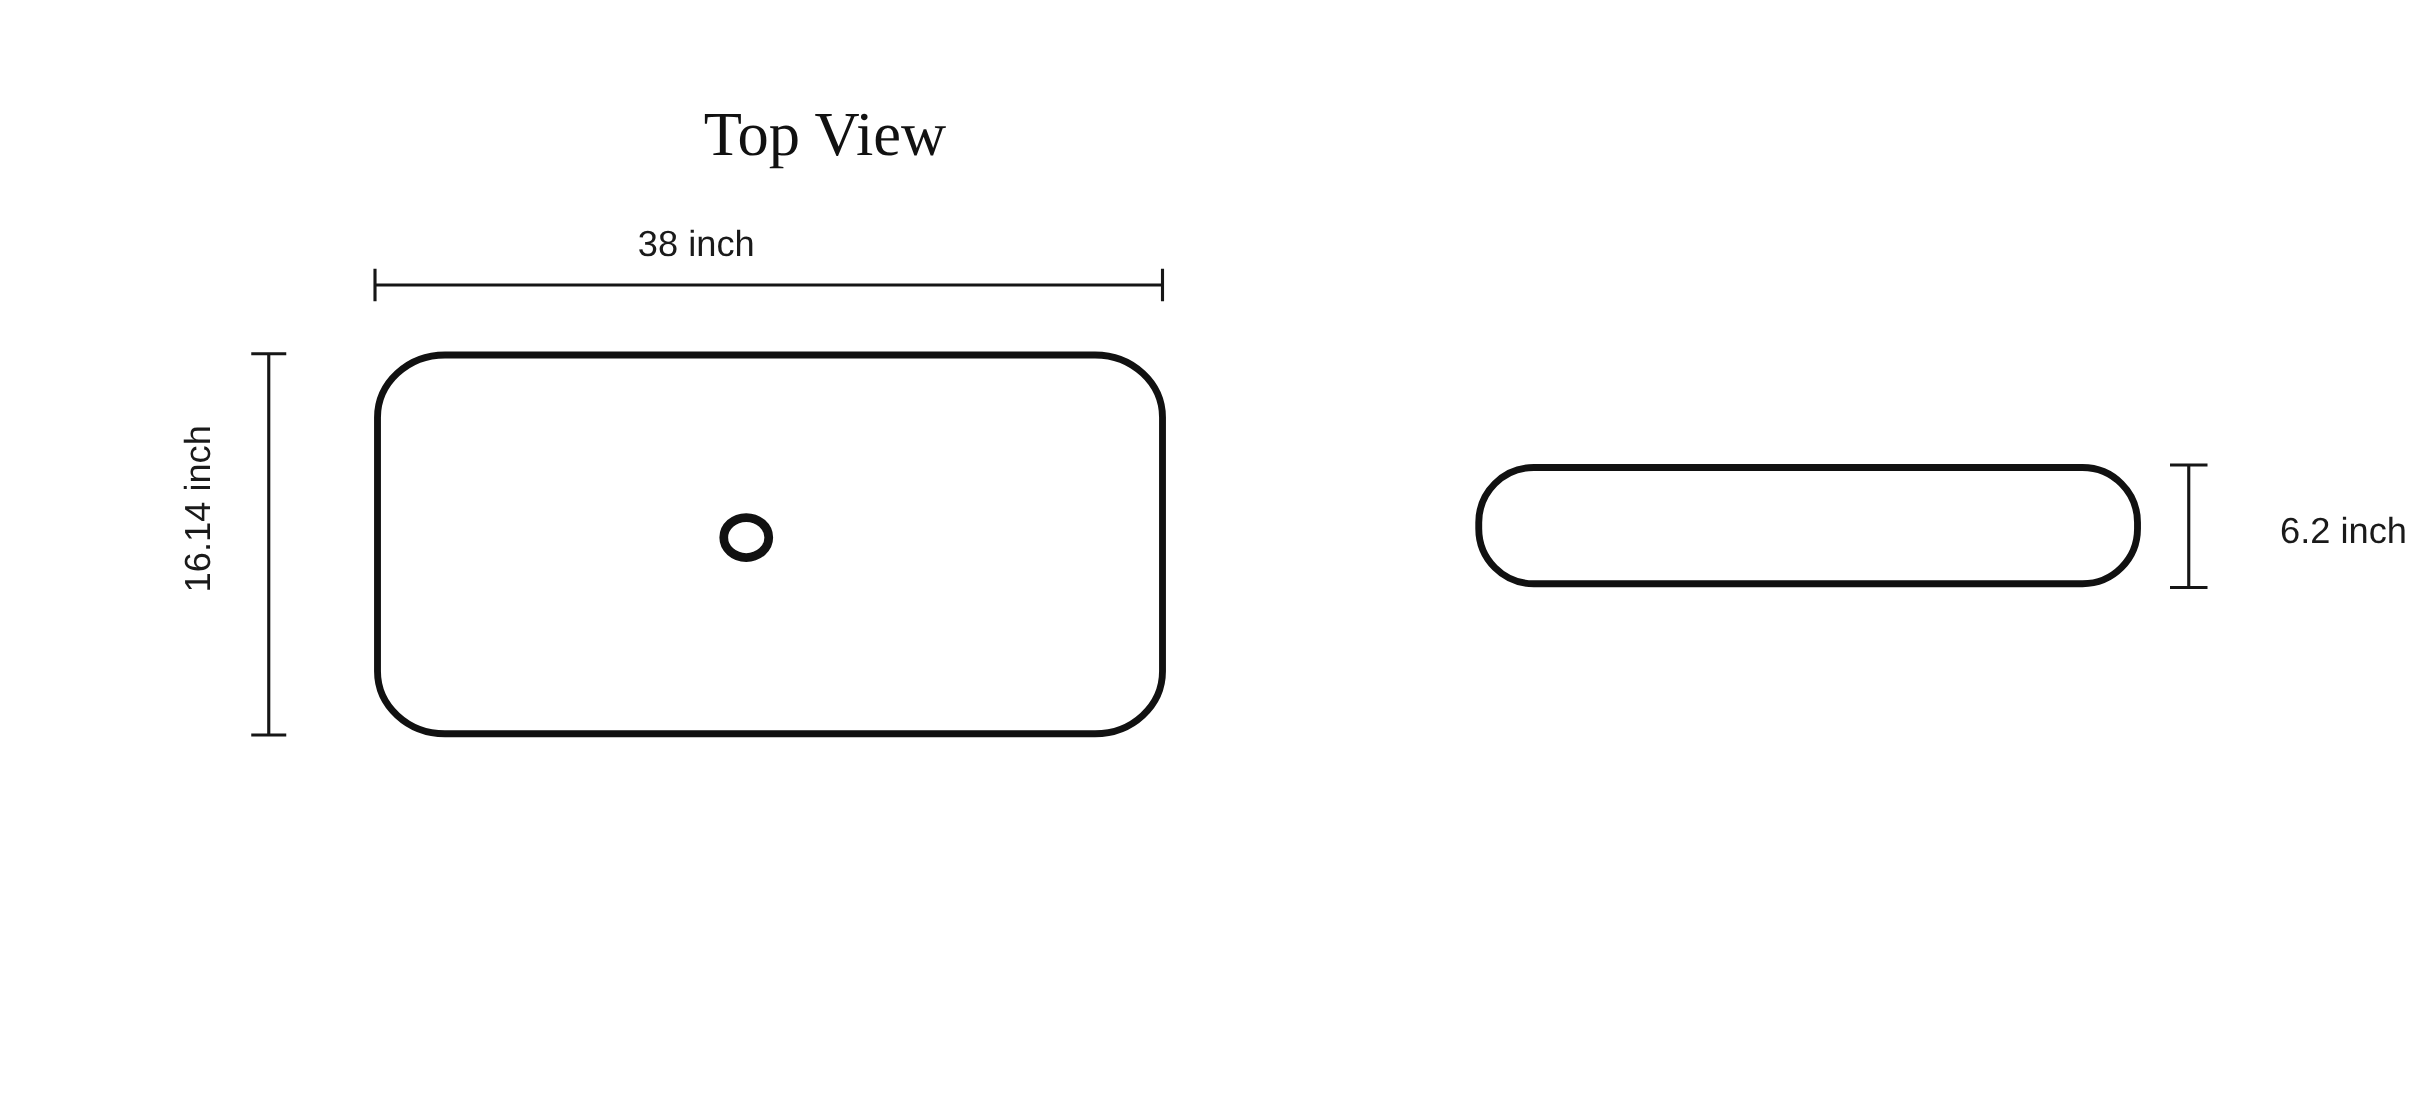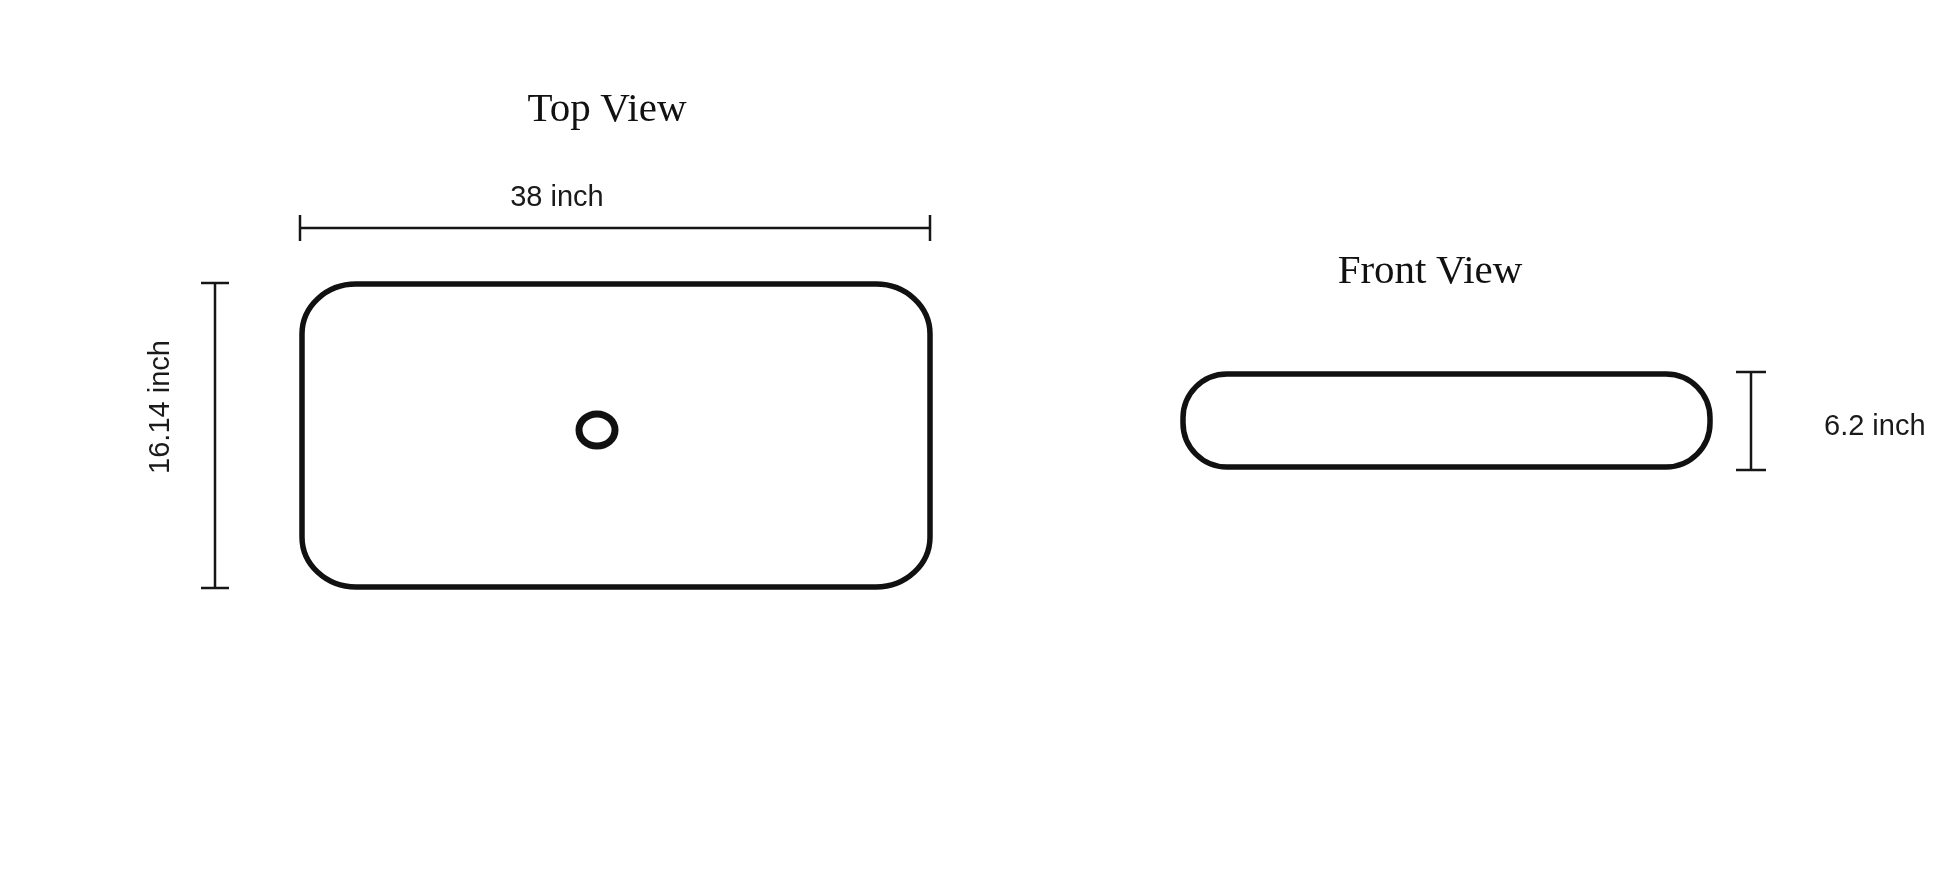--- a/index.html
+++ b/index.html
@@ -12,24 +12,24 @@
     width: 1946px;
     height: 894px;
     background: #ffffff;
     overflow: hidden;
     font-family: "Liberation Sans", sans-serif;
     color: #161616;
   }
   .abs { position: absolute; }
   .view-title {
     font-family: "Liberation Serif", "DejaVu Serif", serif;
-    font-size: 41px;
+    font-size: 50px;
     line-height: 44px;
     color: #111111;
-    text-align: center;
+    text-align: right;
     white-space: nowrap;
   }
   .dim-label {
     font-family: "Liberation Sans", "DejaVu Sans", sans-serif;
     font-size: 29px;
     line-height: 32px;
     color: #1a1a1a;
     text-align: center;
     white-space: nowrap;
   }
@@ -78,17 +78,16 @@
       <line x1="1736" y1="470" x2="1766" y2="470"></line>
     </g>
   </svg>
 
   <div id="top-title" class="abs view-title">Top View</div>
 
   <div id="top-width-label" class="abs dim-label">38 inch</div>
 
   <div id="top-depth-label" class="abs dim-label">16.14 inch</div>
 
-  <div id="front-title" class="abs view-title">Front View</div>
 
   <div id="front-height-label" class="abs dim-label">6.2 inch</div>
 
 </div>
 
 </body></html>

